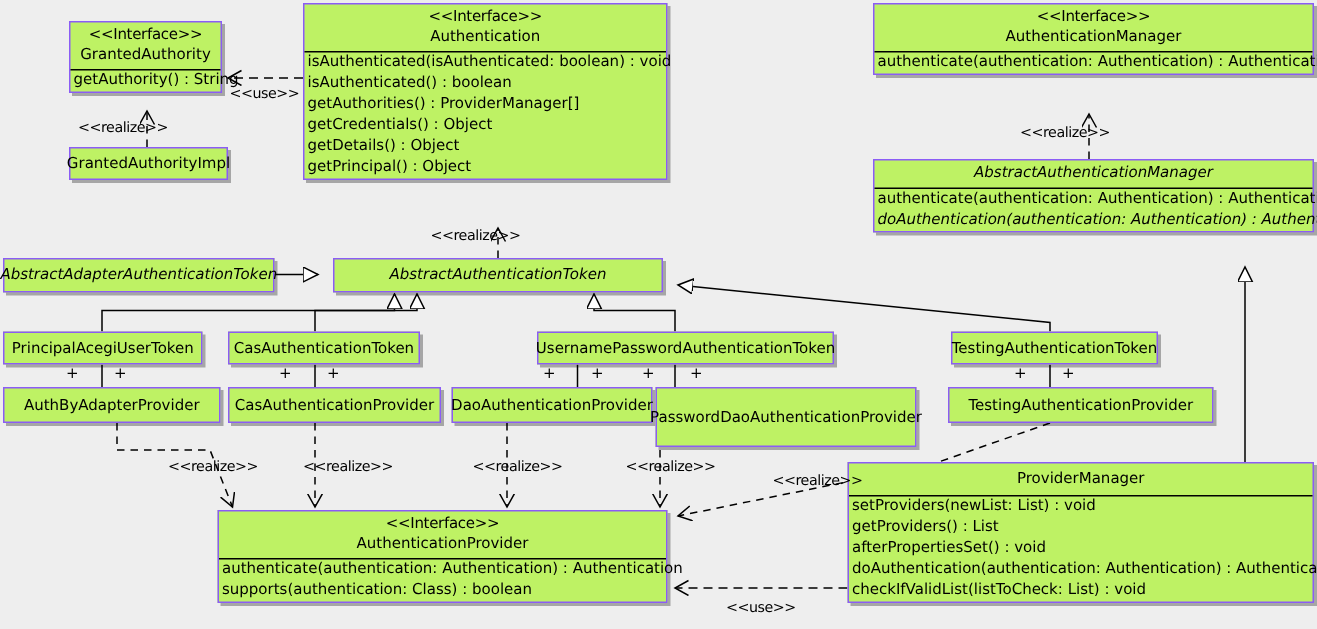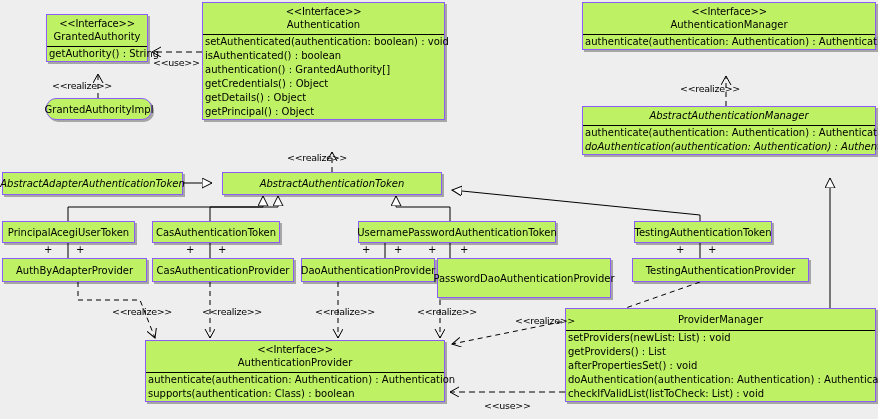--- a/index.html
+++ b/index.html
@@ -140,33 +140,33 @@
   <div class="uml" style="left:46px;top:14px;width:102px;">
     <div class="hdr">
       <span class="stereo">&lt;&lt;Interface&gt;&gt;</span>
       <span class="cname">GrantedAuthority</span>
     </div>
     <div class="sep ops">
       <div class="op">getAuthority() : String</div>
     </div>
   </div>
 
-  <div class="uml simple" style="left:46px;top:98px;width:106px;height:22px;border-radius:10px;">
+  <div class="uml simple" style="left:46px;top:98px;width:106px;height:22px;">
     <span class="cname">GrantedAuthorityImpl</span>
   </div>
 
   <div class="uml" style="left:202px;top:2px;width:243px;">
     <div class="hdr">
       <span class="stereo">&lt;&lt;Interface&gt;&gt;</span>
       <span class="cname">Authentication</span>
     </div>
     <div class="sep ops">
-      <div class="op">setAuthenticated(authentication: boolean) : void</div>
+      <div class="op">isAuthenticated(isAuthenticated: boolean) : void</div>
       <div class="op">isAuthenticated() : boolean</div>
-      <div class="op">authentication() : GrantedAuthority[]</div>
+      <div class="op">getAuthorities() : ProviderManager[]</div>
       <div class="op">getCredentials() : Object</div>
       <div class="op">getDetails() : Object</div>
       <div class="op">getPrincipal() : Object</div>
     </div>
   </div>
 
   <div class="uml" style="left:582px;top:2px;width:294px;">
     <div class="hdr">
       <span class="stereo">&lt;&lt;Interface&gt;&gt;</span>
       <span class="cname">AuthenticationManager</span>

